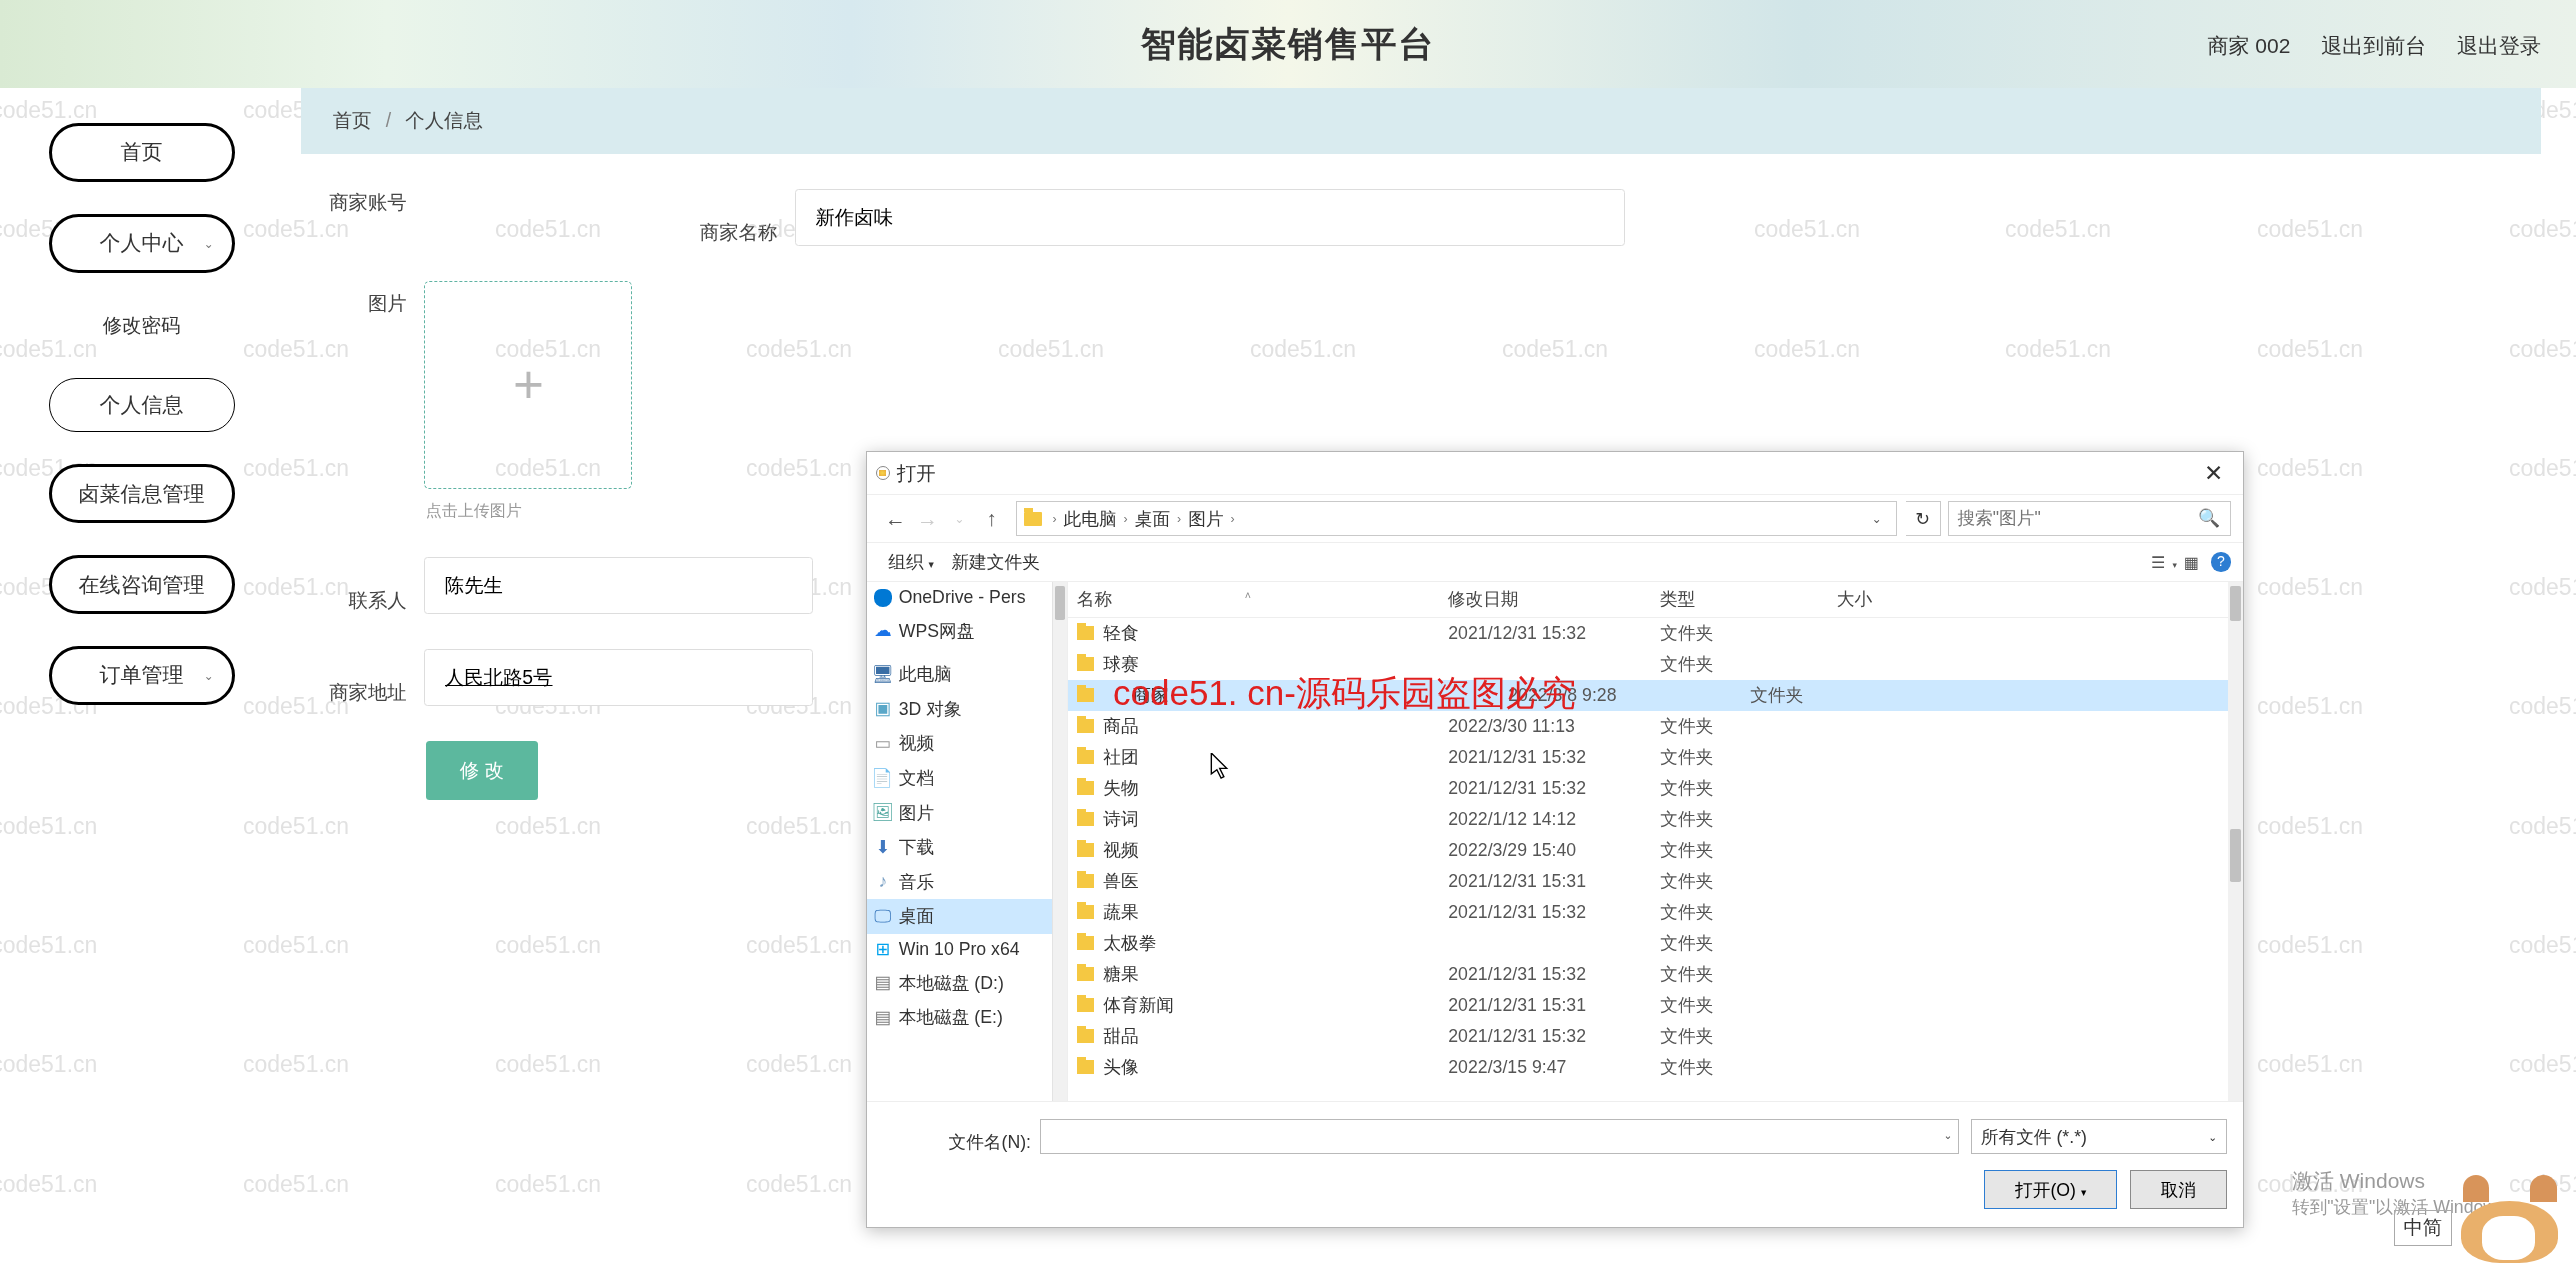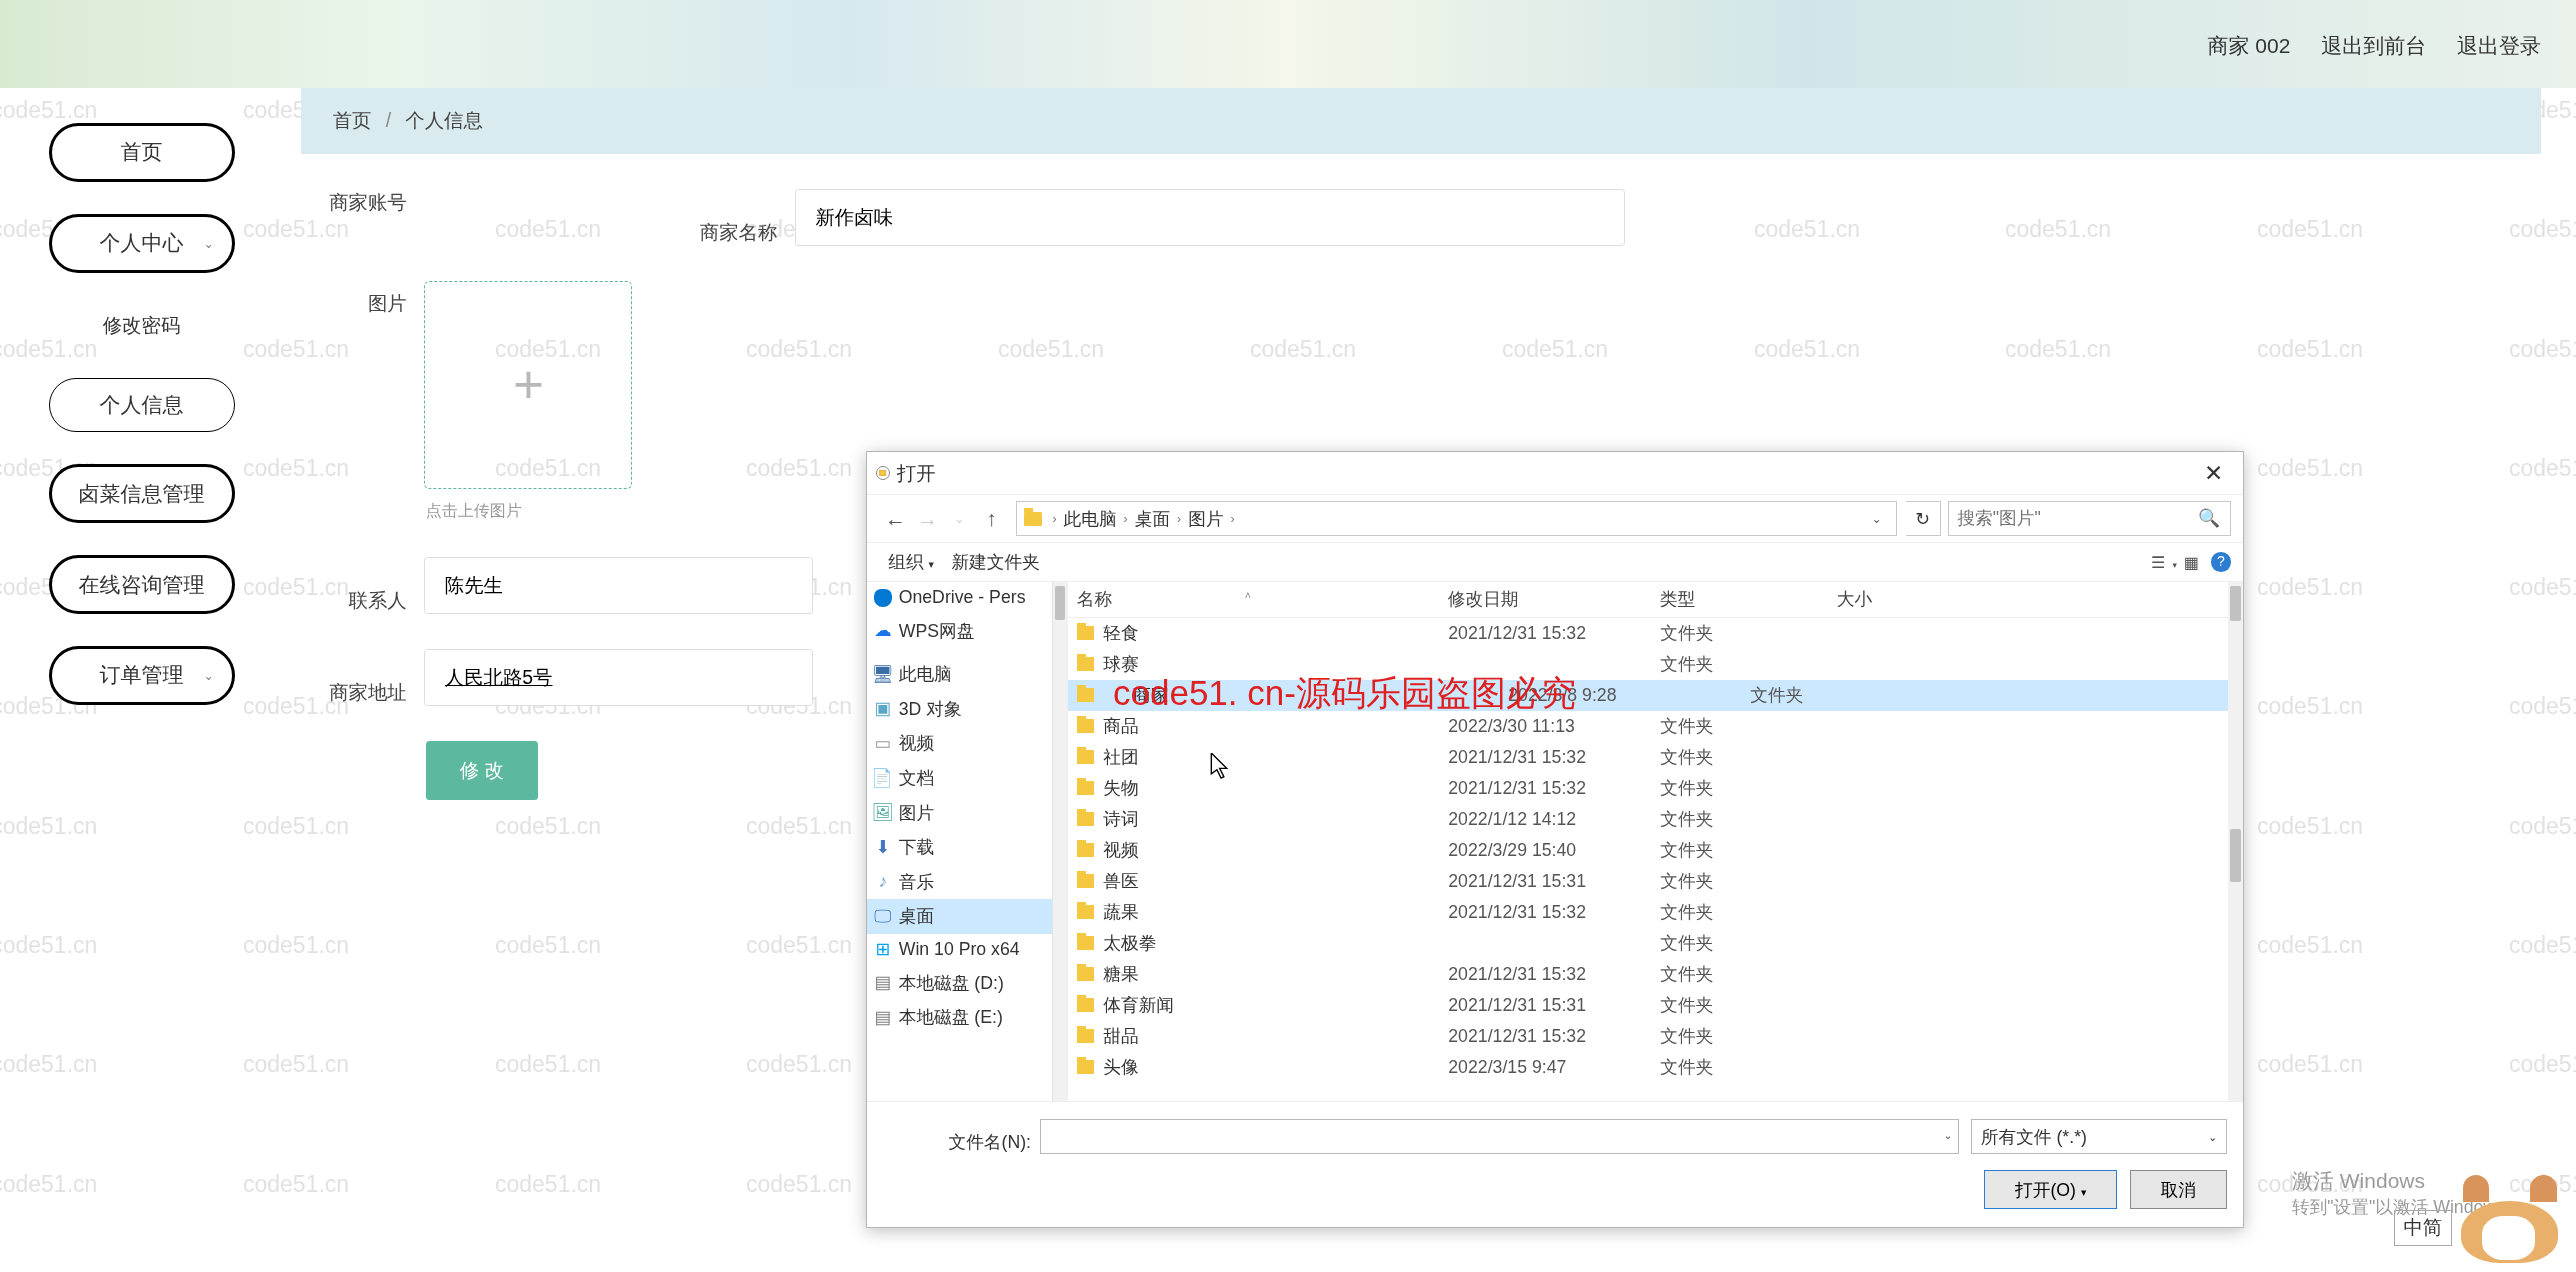--- a/index.html
+++ b/index.html
@@ -209,20 +209,21 @@
     <span style="left: 998px; top: 1171px;">code51.cn</span>
     <span style="left: 1250px; top: 1171px;">code51.cn</span>
     <span style="left: 1502px; top: 1171px;">code51.cn</span>
     <span style="left: 1754px; top: 1171px;">code51.cn</span>
     <span style="left: 2005px; top: 1171px;">code51.cn</span>
     <span style="left: 2257px; top: 1171px;">code51.cn</span>
     <span style="left: 2509px; top: 1171px;">code51.cn</span>
   </div>
 
 <div class="header">
+  <div class="app-title">智能卤菜销售平台</div>
   <div class="header-right">
     <span>商家 002</span>
     <span>退出到前台</span>
     <span>退出登录</span>
   </div>
 </div>
 
 <div class="layout">
   <div class="sidebar">
     <div class="nav-pill"><span>首页</span></div>

